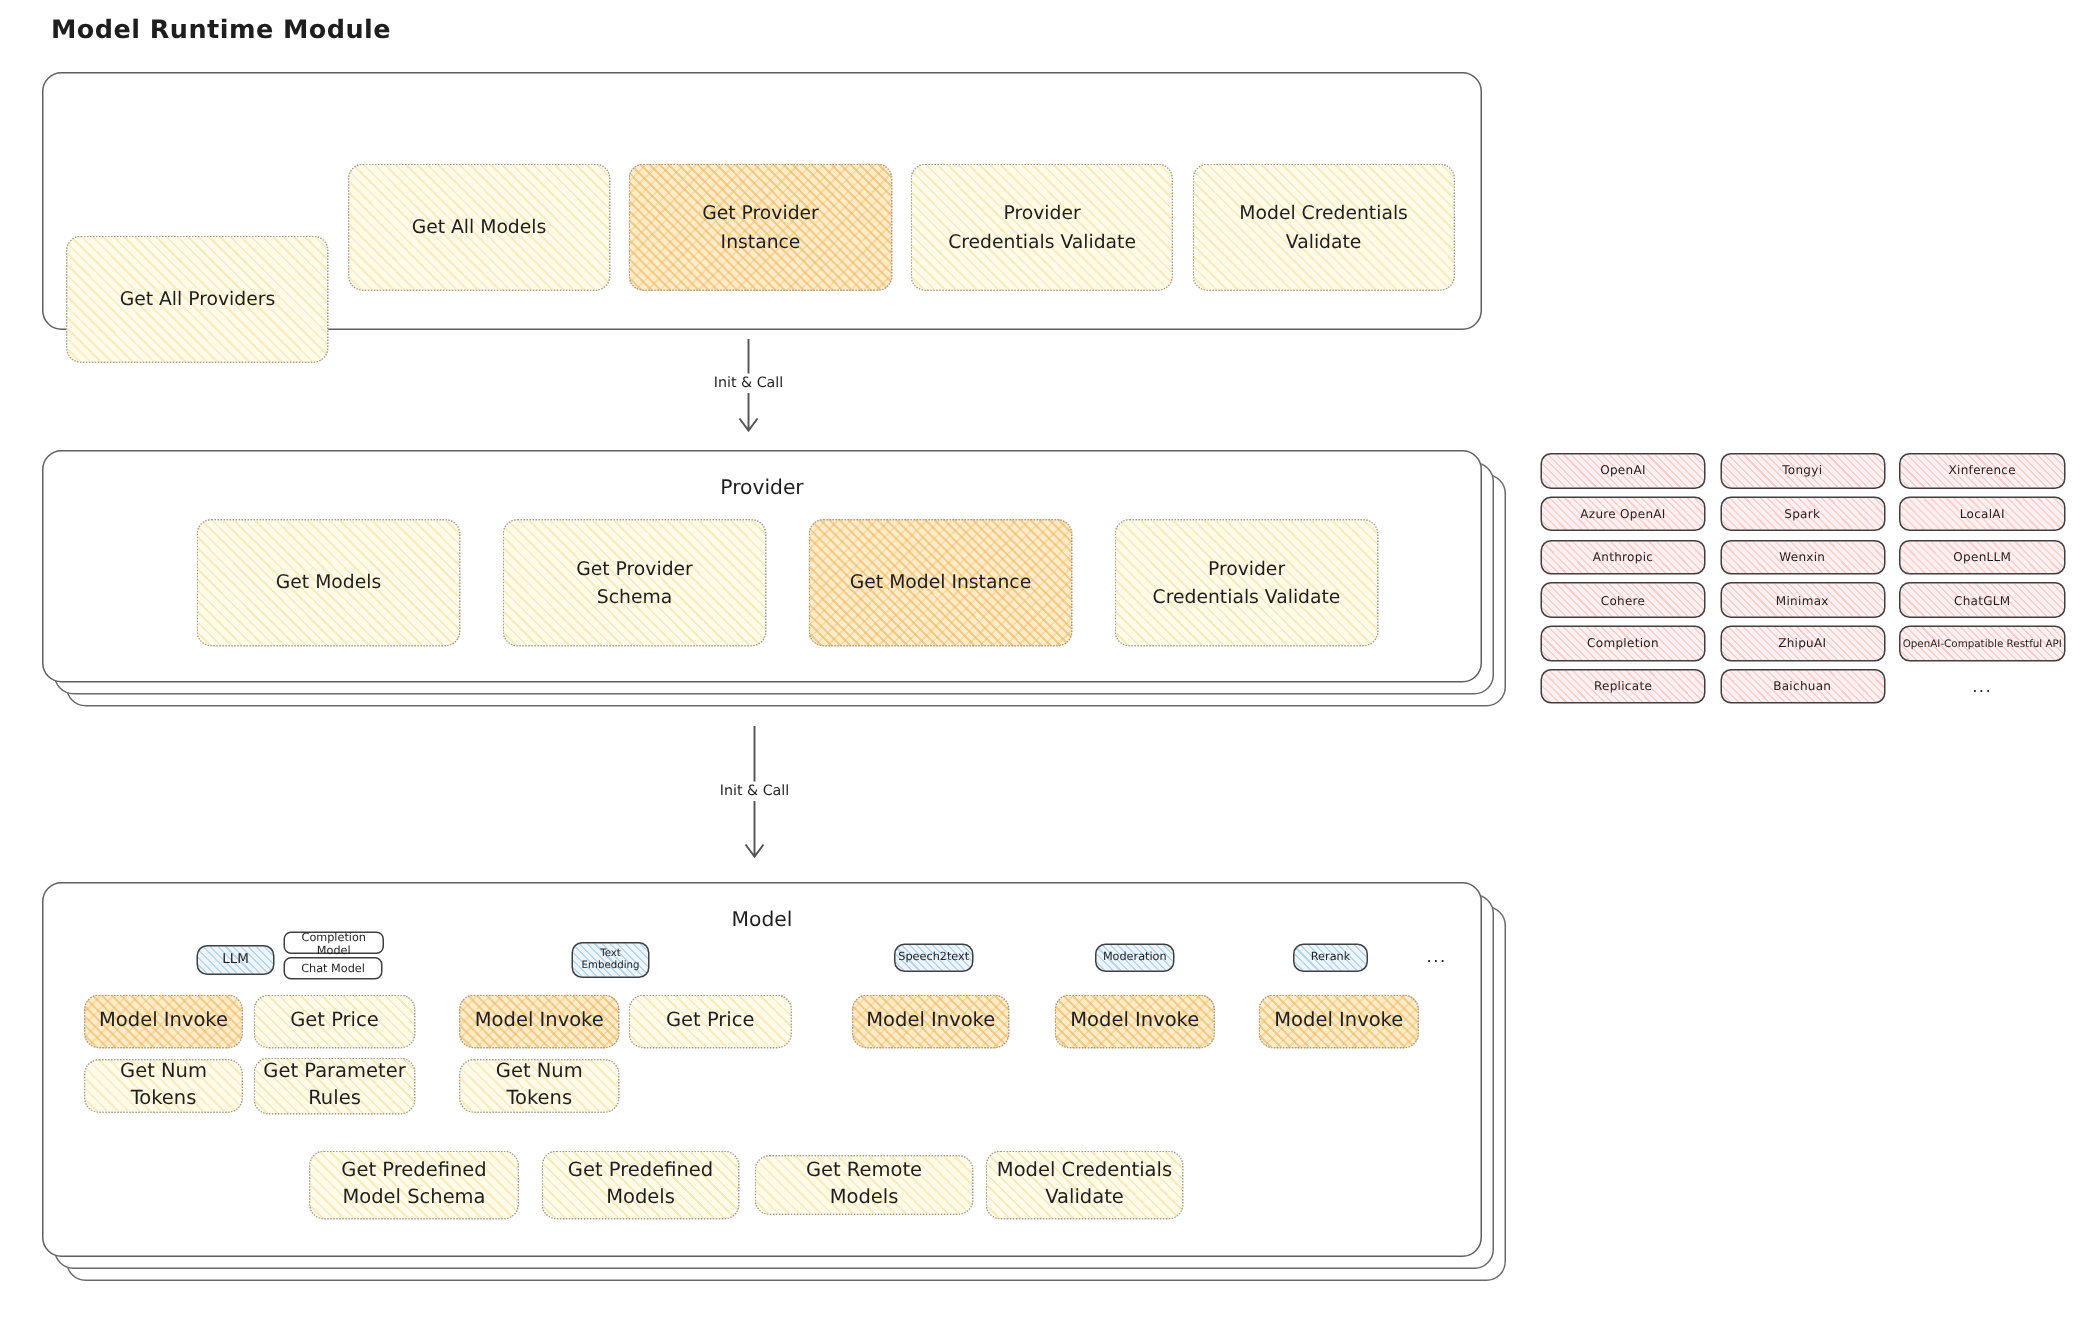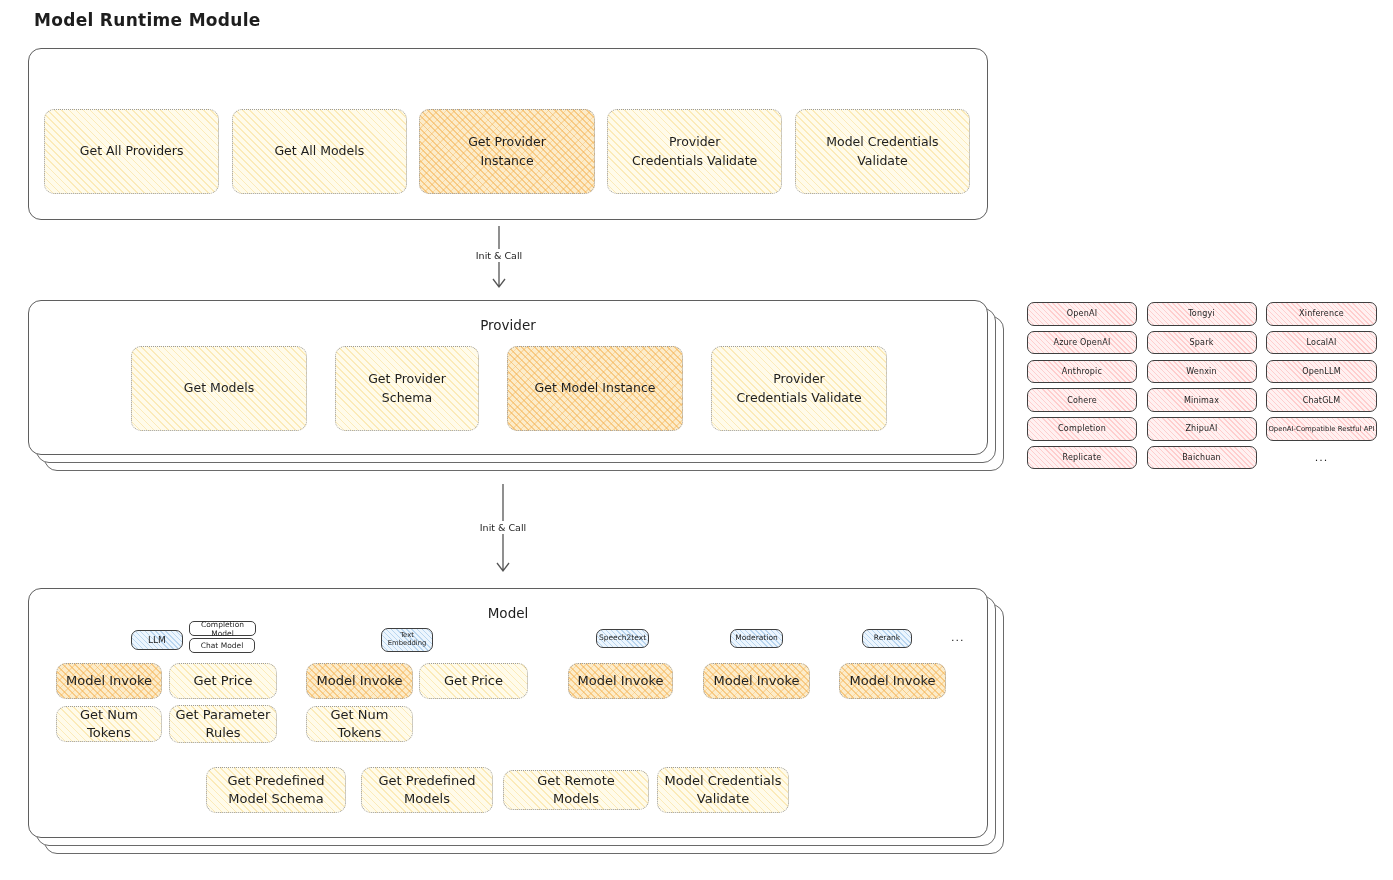--- a/index.html
+++ b/index.html
@@ -71,21 +71,21 @@
 </style>
 </head>
 <body>
 
 <div id="canvas">
 
   <div class="abs page-title">Model Runtime Module</div>
 
   <div class="abs box-lg" style="left:28px;top:48px;width:960px;height:172px;">
     <div class="row-flex" style="left:15px;right:17px;top:60px;gap:12.5px;">
-      <div class="cell" style="flex:1;">
+      <div class="cell" style="flex:1;margin-top:48px;">
           <span>Get All Providers</span>
         </div>
       <div class="cell" style="flex:1;">
           <span>Get All Models</span>
         </div>
       <div class="cell hl" style="flex:1;">
           <span>Get Provider Instance</span>
         </div>
       <div class="cell" style="flex:1;">
           <span>Provider Credentials Validate</span>
@@ -104,21 +104,21 @@
   </div>
 
   <div class="abs stack-shadow" style="left:44px;top:316px;width:960px;height:155px;"></div>
   <div class="abs stack-shadow" style="left:36px;top:308px;width:960px;height:155px;"></div>
   <div class="abs box-lg" style="left:28px;top:300px;width:960px;height:155px;">
     <div class="box-title">Provider</div>
     <div class="row-flex" style="left:102px;top:45px;gap:28px;">
       <div class="cell" style="width:176px;">
           <span>Get Models</span>
         </div>
-      <div class="cell" style="width:144px;">
+      <div class="cell" style="width:176px;">
           <span>Get Provider Schema</span>
         </div>
       <div class="cell hl" style="width:176px;">
           <span>Get Model Instance</span>
         </div>
       <div class="cell" style="width:176px;">
           <span>Provider Credentials Validate</span>
         </div>
     </div>
   </div>

